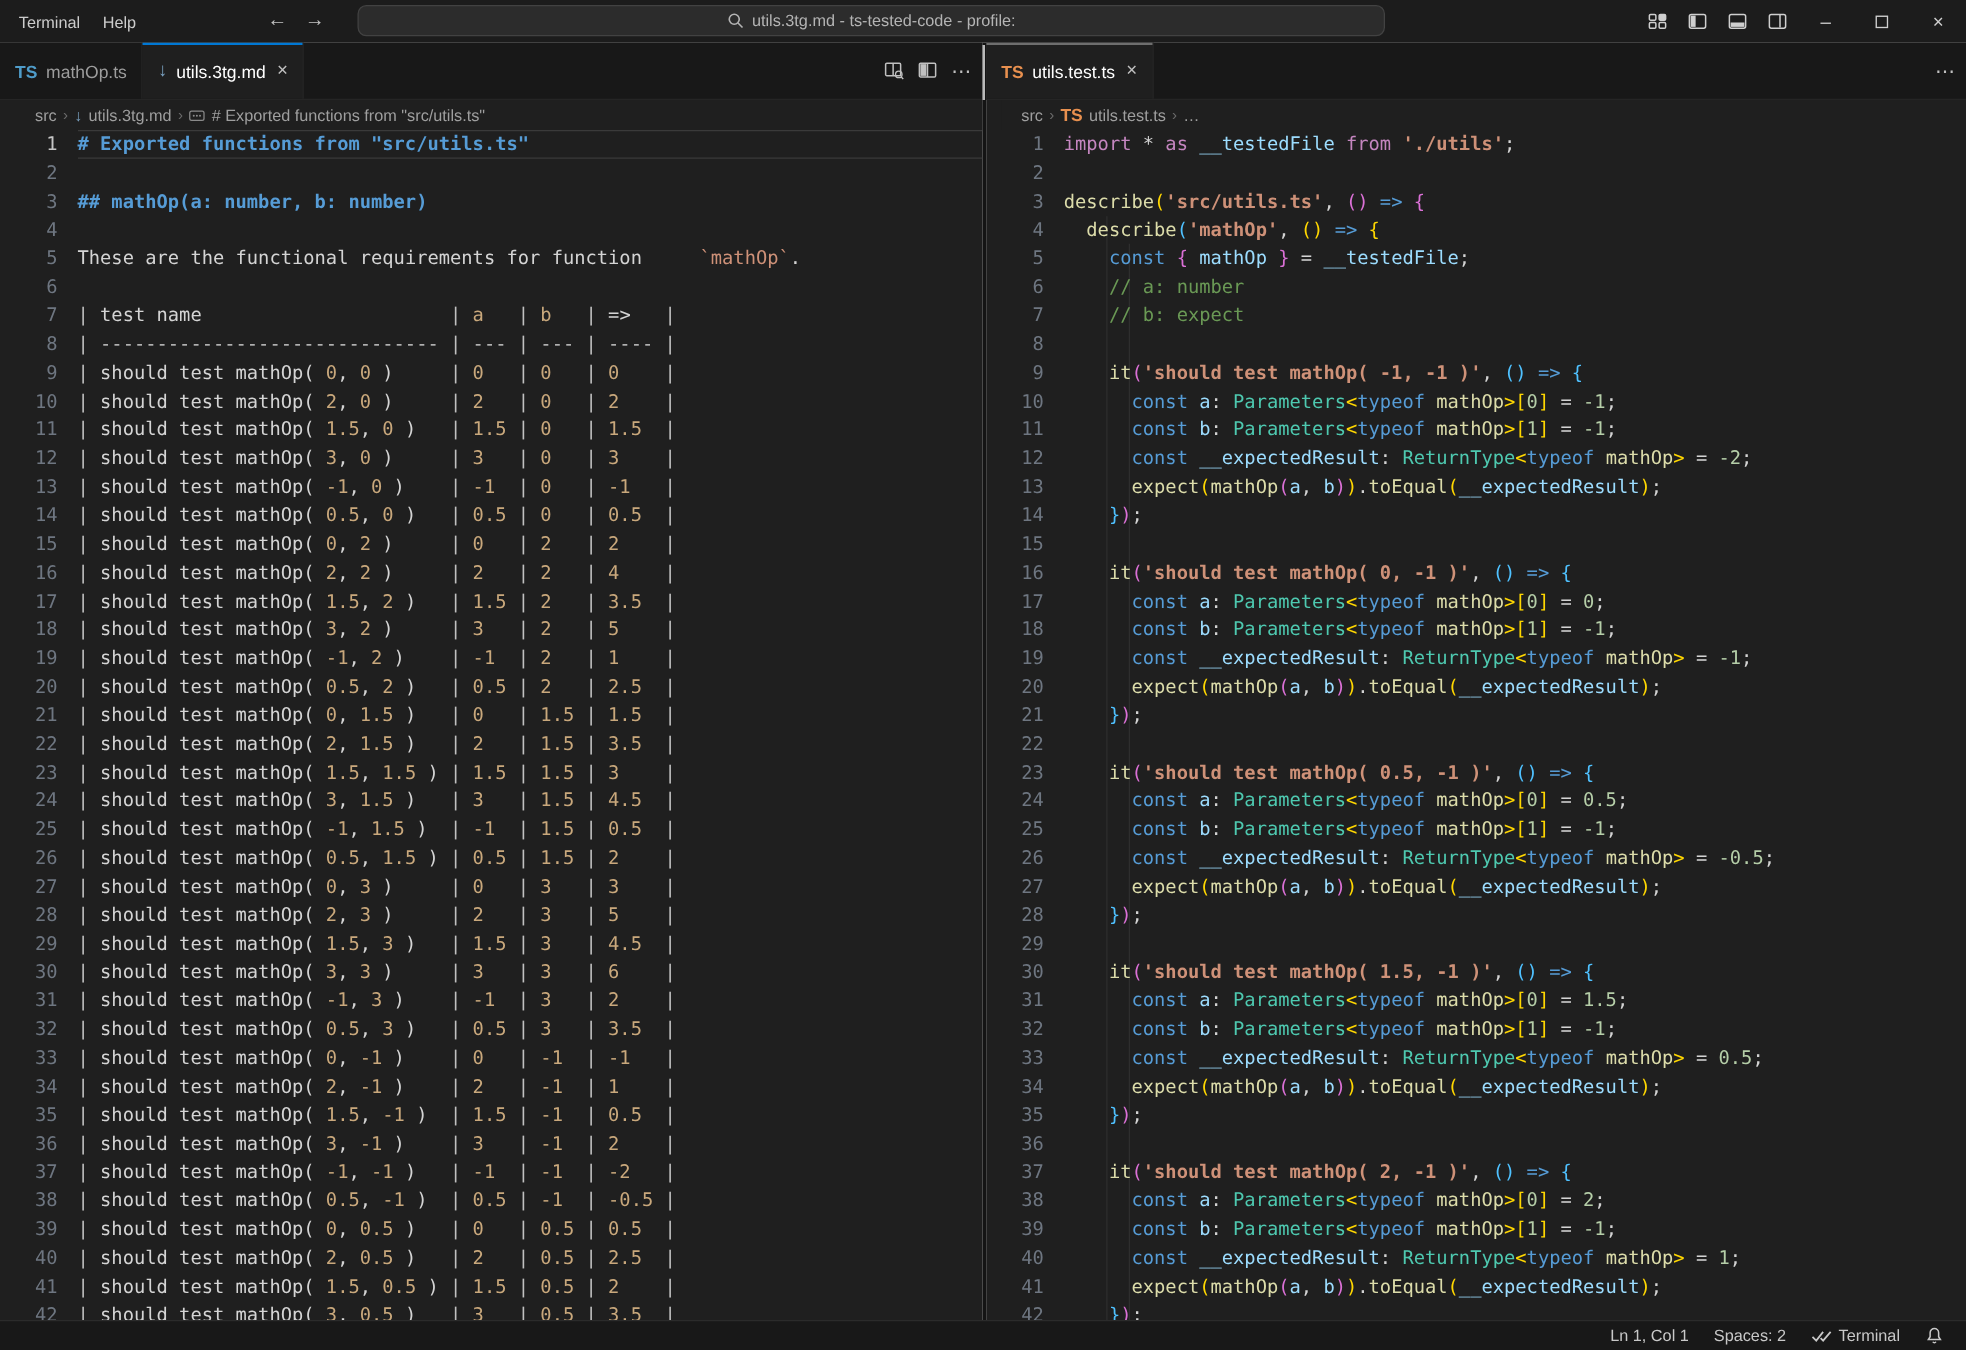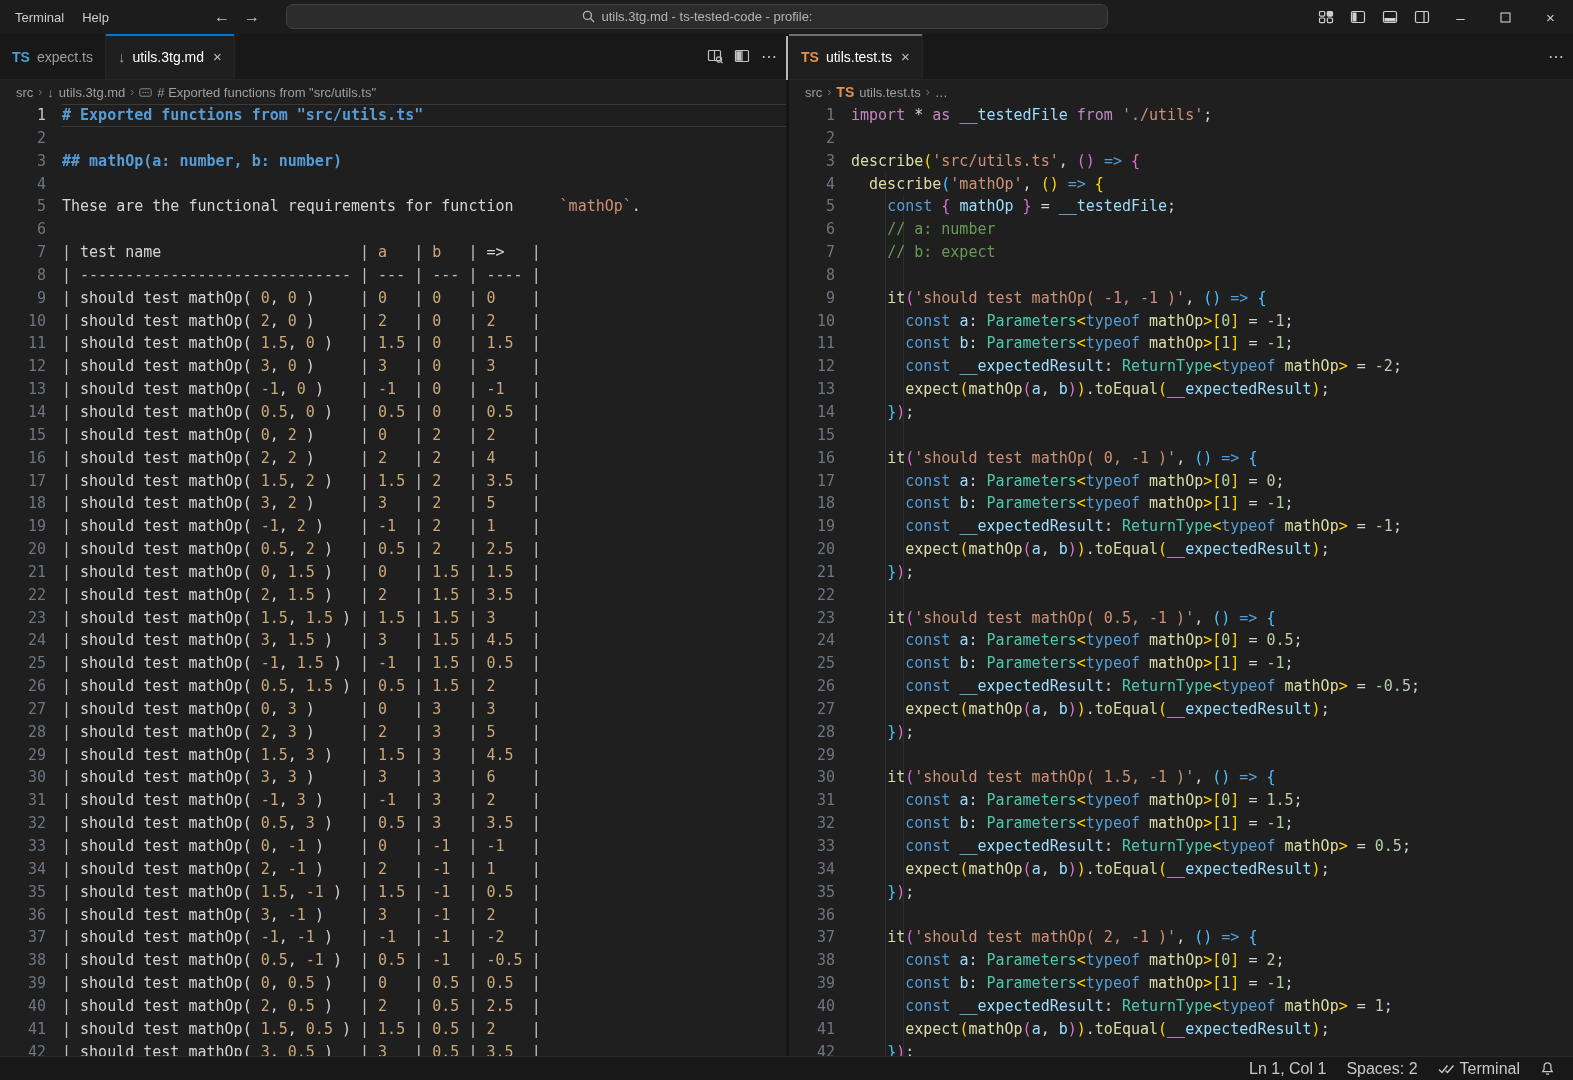--- a/index.html
+++ b/index.html
@@ -33,43 +33,43 @@
   .tab { display:flex; align-items:center; gap:7px; padding:0 12px; font-size:14px;
     color:#9d9d9d; background:#181818; border-right:1px solid #252525; position:relative; }
   .tab.active { background:#1f1f1f; color:#ffffff; }
   .tab.active .topline { position:absolute; top:0; left:0; right:0; height:2px; }
   .ts-badge { font-size:14px; font-weight:bold; font-family:"Liberation Sans",sans-serif; }
   .md-arrow { font-weight:bold; font-size:15px; line-height:1; }
   .tab-close { font-size:15px; color:#c0c0c0; margin-left:2px; }
   .tab-actions { position:absolute; right:8px; top:0; height:100%; display:flex; align-items:center; gap:10px; color:#c0c0c0; }
   .more-dots { font-size:16px; letter-spacing:1px; color:#c0c0c0; }
   .breadcrumbs { height:24px; display:flex; align-items:center; padding-left:16px; gap:5px;
-    font-size:13px; color:#9f9f9f; background:#1f1f1f; }
+    font-size:13px; color:#9f9f9f; background:#1f1f1f;margin-left:12px; }
   .crumb-sep { color:#6a6a6a; font-size:12px; }
   .editor { position:absolute; top:70px; bottom:0; left:0; right:0; overflow:hidden; }
   .code-area { position:absolute; top:0; left:0; right:0; bottom:0;
     font-family:"DejaVu Sans Mono", monospace; font-size:15px; line-height:22.85px; }
   .row { display:flex; height:22.85px; white-space:pre; }
   .ln { width:62px; text-align:right; padding-right:16px; color:#6e7681; flex:none; user-select:none; }
   .cl { flex:1; color:#d4d4d4; }
   .row.cur .cl { box-shadow: inset 0 1px 0 #3a3a3a, inset 0 -1px 0 #3a3a3a; }
   .row.cur .ln { color:#c6c6c6; }
   .guide { position:absolute; width:1px; background:#2e2e2e; }
   
-  .c-com { color:#6A9955;margin-top:29px; } .c-str { color:#CE9178; } .c-num { color:#B5CEA8; }
+  .c-com { color:#6A9955;margin-top:29px; } .c-str { color:#CE9178;font-weight:bold; } .c-num { color:#B5CEA8; }
   .c-kw1 { color:#C586C0; } .c-kw2 { color:#569CD6; } .c-type { color:#4EC9B0; }
   .c-fn { color:#DCDCAA; } .c-var { color:#9CDCFE; } .c-def { color:#D4D4D4; }
   .b0 { color:#FFD700; } .b1 { color:#DA70D6; } .b2 { color:#4FC1FF; }
   .c-mdhead { color:#569CD6; font-weight:bold; }
   .c-mdcode { color:#CE9178;margin-left:37px; } .c-mdnum { color:#C9A87C; }
   .c-mdpipe { color:#c0c0c0; } .c-mddef { color:#d4d4d4; }
   
   .statusbar { position:absolute; left:0; right:0; bottom:0; height:24px; background:#181818;
     border-top:1px solid #2b2b2b; display:flex; align-items:center; justify-content:flex-end;
-    font-size:16px; color:#c8c8c8; gap:4px; padding-right:10px; }
+    font-size:13px; color:#c8c8c8; gap:4px; padding-right:10px; }
   .status-item { padding:0 8px; height:100%; display:flex; align-items:center; gap:5px; }
   svg { display:block; }
 </style>
 </head>
 <body>
 
 <div class="window">
 
   <div class="titlebar">
     <div class="menus">
@@ -123,21 +123,21 @@
           </svg>
       </div>
       <div class="ctl-btn">×</div>
     </div>
   </div>
 
   <div class="group group-left">
     <div class="tabbar">
       <div class="tab">
         <span class="ts-badge" style="color:#4f9cc9">TS</span>
-        <span>expect.ts</span>
+        <span>mathOp.ts</span>
       </div>
       <div class="tab active">
         <span class="topline" style="background:#0078d4"></span>
         <span class="md-arrow" style="color:#7ba2c2">↓</span>
         <span>utils.3tg.md</span>
         <span class="tab-close">×</span>
       </div>
       <div class="tab-actions">
         <span>
           <svg width="17" height="17" viewBox="0 0 17 17" fill="none" stroke="#c0c0c0" stroke-width="1.2">

